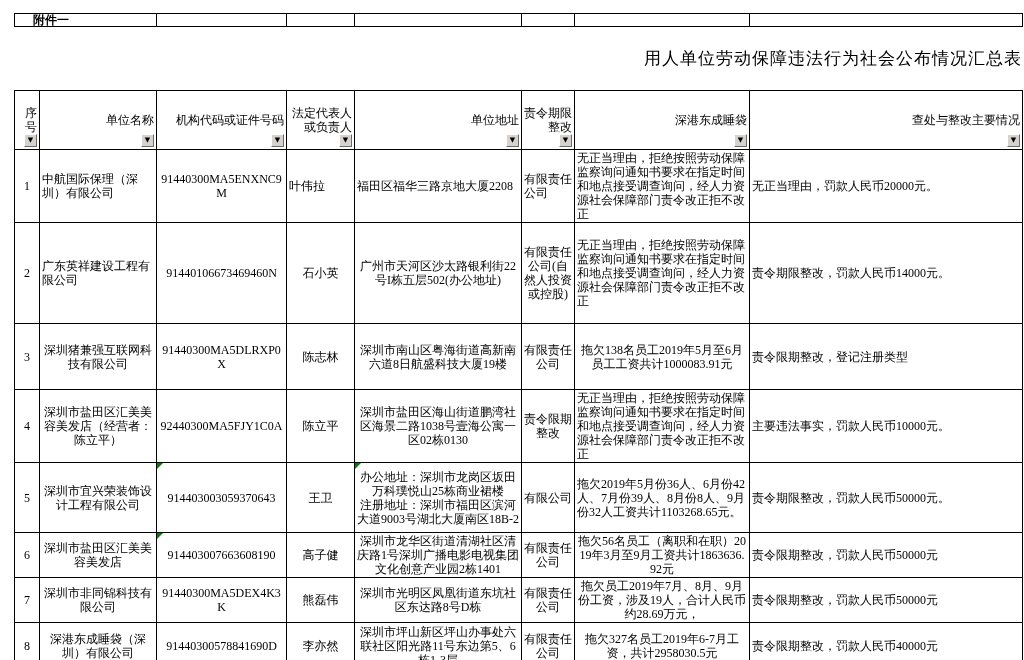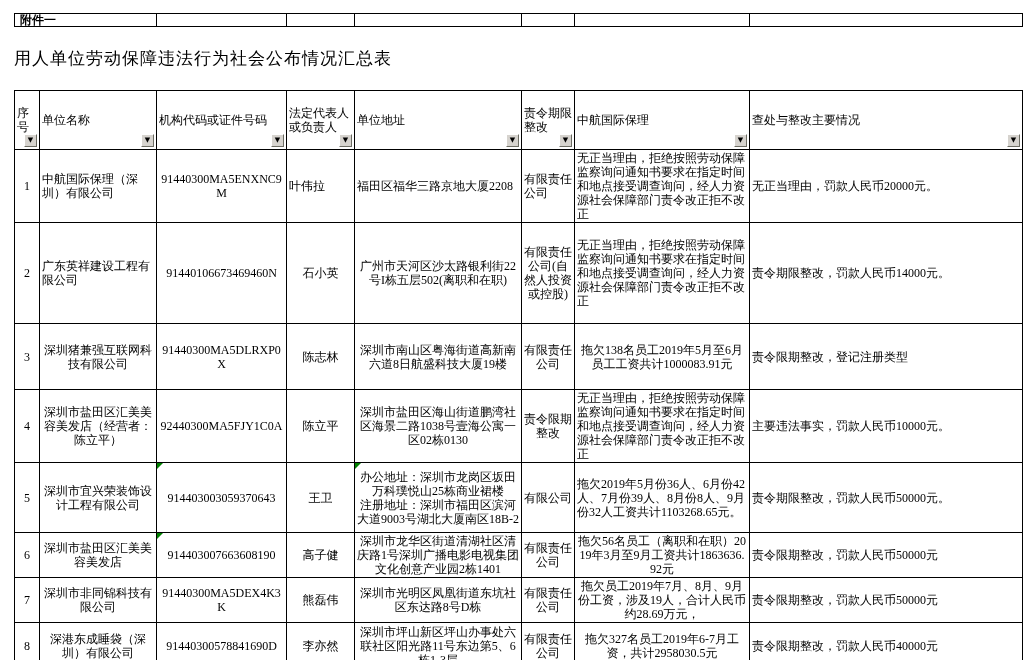--- a/index.html
+++ b/index.html
@@ -9,24 +9,24 @@
     font-family:"Liberation Serif","DejaVu Serif",serif;
     position:relative; overflow:hidden;
   }
   .sheet { position:absolute; left:14px; top:13px; width:1008px; }
   table.grid { border-collapse:collapse; table-layout:fixed; width:1008px; }
   table.grid td, table.grid th {
     border:1px solid #000; font-size:12px; line-height:14px;
     vertical-align:middle; padding:1px 2px; word-break:break-all;
     white-space:pre-line; position:relative; font-weight:normal;
   }
-  table.strip td { height:13px; padding:0 5px; line-height:12px; font-weight:bold; }
-  .title-band { height:63px; display:flex; align-items:center; justify-content:flex-start; }
+  table.strip td { height:13px; padding:0 18px; line-height:12px; font-weight:bold; }
+  .title-band { height:63px; display:flex; align-items:center; justify-content:flex-end; }
   .title-band .t { font-size:17px; letter-spacing:1px; white-space:nowrap; }
-  table.main th { height:50px; text-align:left; }
+  table.main th { height:50px; text-align:right; }
   .c { text-align:center; }
   .l { text-align:left; }
   .filter-btn {
     position:absolute; right:2px; bottom:2px; width:13px; height:13px;
     background:#d6d3ce; border:1px solid; border-color:#ffffff #6d6d64 #6d6d64 #ffffff;
     display:flex; align-items:center; justify-content:center;
     font-family:"DejaVu Sans", sans-serif; cursor:default;
   }
   .filter-btn .arr { font-style:normal; font-size:7px; line-height:7px; color:#000; }
   .flag {
@@ -98,21 +98,21 @@
         </th>
         <th>
           <span>单位地址</span>
           <span class="filter-btn"><i class="arr">▼</i></span>
         </th>
         <th>
           <span>责令期限整改</span>
           <span class="filter-btn"><i class="arr">▼</i></span>
         </th>
         <th>
-          <span>中航国际保理</span>
+          <span>深港东成睡袋</span>
           <span class="filter-btn"><i class="arr">▼</i></span>
         </th>
         <th>
           <span>查处与整改主要情况</span>
           <span class="filter-btn"><i class="arr">▼</i></span>
         </th>
       </tr>
     </thead>
     <tbody id="rows-body">
         <tr style="height: 72px;">
@@ -123,21 +123,21 @@
           <td class="l"><span>福田区福华三路京地大厦2208</span></td>
           <td class="l"><span>有限责任公司</span></td>
           <td class="l"><span>无正当理由，拒绝按照劳动保障监察询问通知书要求在指定时间和地点接受调查询问，经人力资源社会保障部门责令改正拒不改正</span></td>
           <td class="l"><span>无正当理由，罚款人民币20000元。</span></td>
         </tr>
         <tr style="height: 101px;">
           <td class="c"><span>2</span></td>
           <td class="l"><span>广东英祥建设工程有限公司</span></td>
           <td class="c"><span>91440106673469460N</span></td>
           <td class="c"><span>石小英</span></td>
-          <td class="c"><span>广州市天河区沙太路银利街22号I栋五层502(离职和在职)</span></td>
+          <td class="c"><span>广州市天河区沙太路银利街22号I栋五层502(办公地址)</span></td>
           <td class="c"><span>有限责任公司(自然人投资或控股)</span></td>
           <td class="l"><span>无正当理由，拒绝按照劳动保障监察询问通知书要求在指定时间和地点接受调查询问，经人力资源社会保障部门责令改正拒不改正</span></td>
           <td class="l"><span>责令期限整改，罚款人民币14000元。</span></td>
         </tr>
         <tr style="height: 66px;">
           <td class="c"><span>3</span></td>
           <td class="c"><span>深圳猪兼强互联网科技有限公司</span></td>
           <td class="c"><span>91440300MA5DLRXP0X</span></td>
           <td class="c"><span>陈志林</span></td>
           <td class="c"><span>深圳市南山区粤海街道高新南六道8日航盛科技大厦19楼</span></td>

